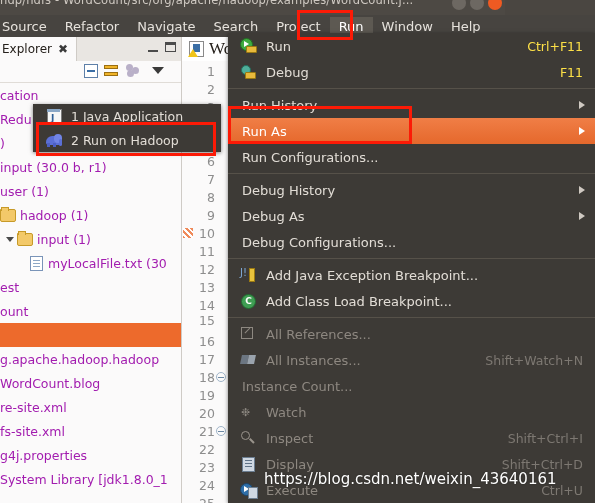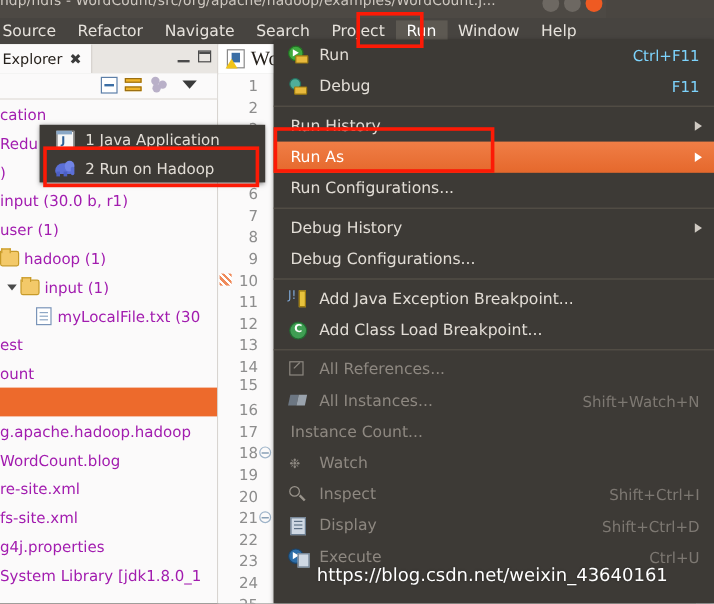--- a/index.html
+++ b/index.html
@@ -118,21 +118,21 @@
     position:absolute;left:228px;top:33px;width:367px;height:470px;
     background:#3d3a36;color:#d8d3cc;font-size:13px;
     box-shadow:0 1px 4px rgba(0,0,0,.5);
   }
   .mrow{position:relative;height:26px;display:flex;align-items:center;padding-left:14px;white-space:nowrap;}
   .mrow.ind{padding-left:38px;}
   .mrow .lbl{color:#e2ddd6;}
   .mrow.disabled .lbl{color:#8e8881;}
   .mrow.hl{background:linear-gradient(#f07e46,#e5682c);}
   .mrow.hl .lbl{color:#ffffff;}
-  .mrow .acc{position:absolute;right:12px;color:#7dd3fc;font-size:12.5px;}
+  .mrow .acc{position:absolute;right:12px;color:#fde047;font-size:12.5px;}
   .mrow.disabled .acc{color:#7d7872;}
   .mrow .sub{position:absolute;right:10px;width:0;height:0;border-left:6px solid #cfc9c2;border-top:4px solid transparent;border-bottom:4px solid transparent;}
   .mrow.hl .sub{border-left-color:#fff;}
   .mrow .mi-ic{position:absolute;left:12px;top:5px;width:17px;height:17px;}
   .msep{height:1px;background:#565149;margin:3px 0;}
 
   
   .ic-run{position:relative;}
   .ic-run .ball{position:absolute;left:0;top:0;width:11px;height:11px;border-radius:50%;background:#3faa3f;border:1px solid #246d24;}
   .ic-run .ball:after{content:"";position:absolute;left:3px;top:2px;border-left:5px solid #fff;border-top:3px solid transparent;border-bottom:3px solid transparent;}
@@ -393,20 +393,24 @@
     <div class="mrow">
       <span class="lbl">Run Configurations...</span>
     </div>
     <div class="msep"></div>
 
     <div class="mrow">
       <span class="lbl">Debug History</span>
       <span class="sub"></span>
     </div>
 
+    <div class="mrow">
+      <span class="lbl">Debug As</span>
+      <span class="sub"></span>
+    </div>
 
     <div class="mrow">
       <span class="lbl">Debug Configurations...</span>
     </div>
     <div class="msep"></div>
 
     <div class="mrow ind">
       <span class="mi-ic ic-jexc">
           <span class="j">J!</span>
           <span class="bang"></span>

